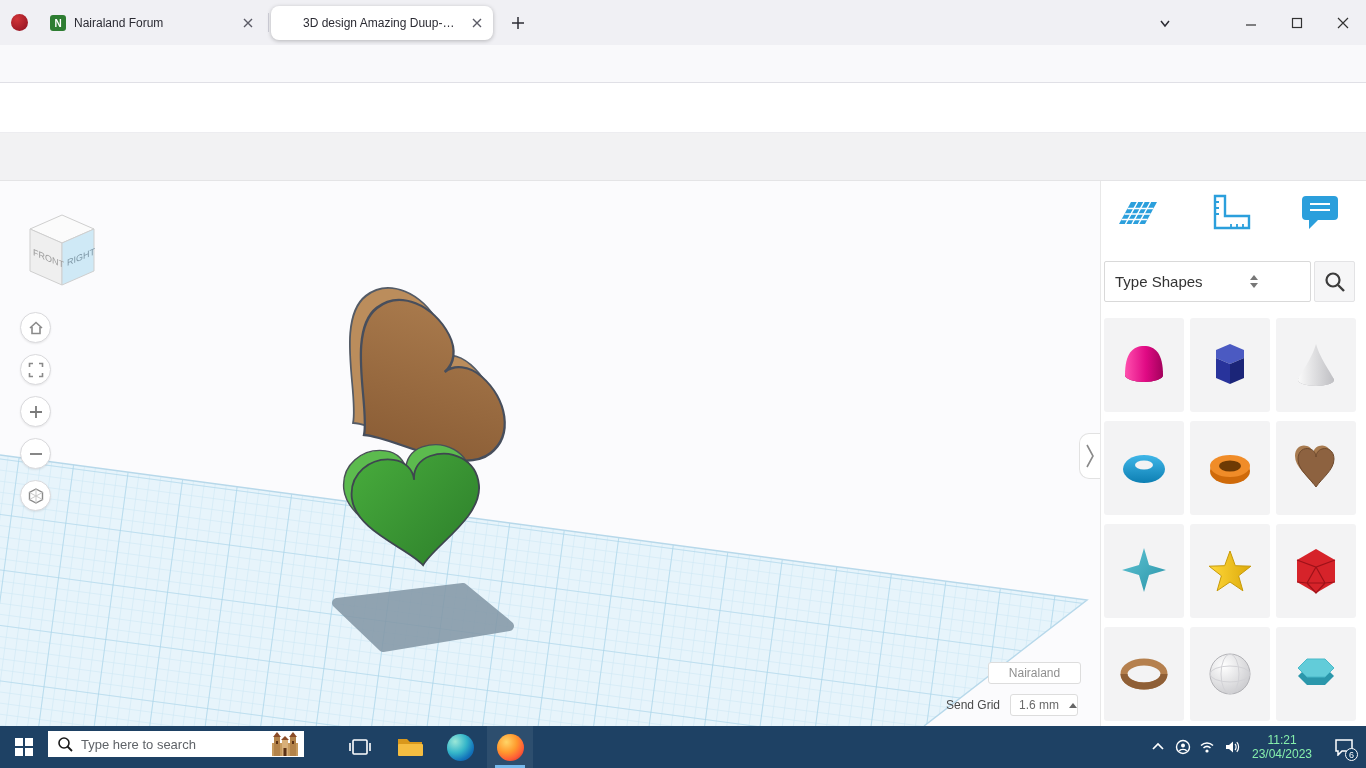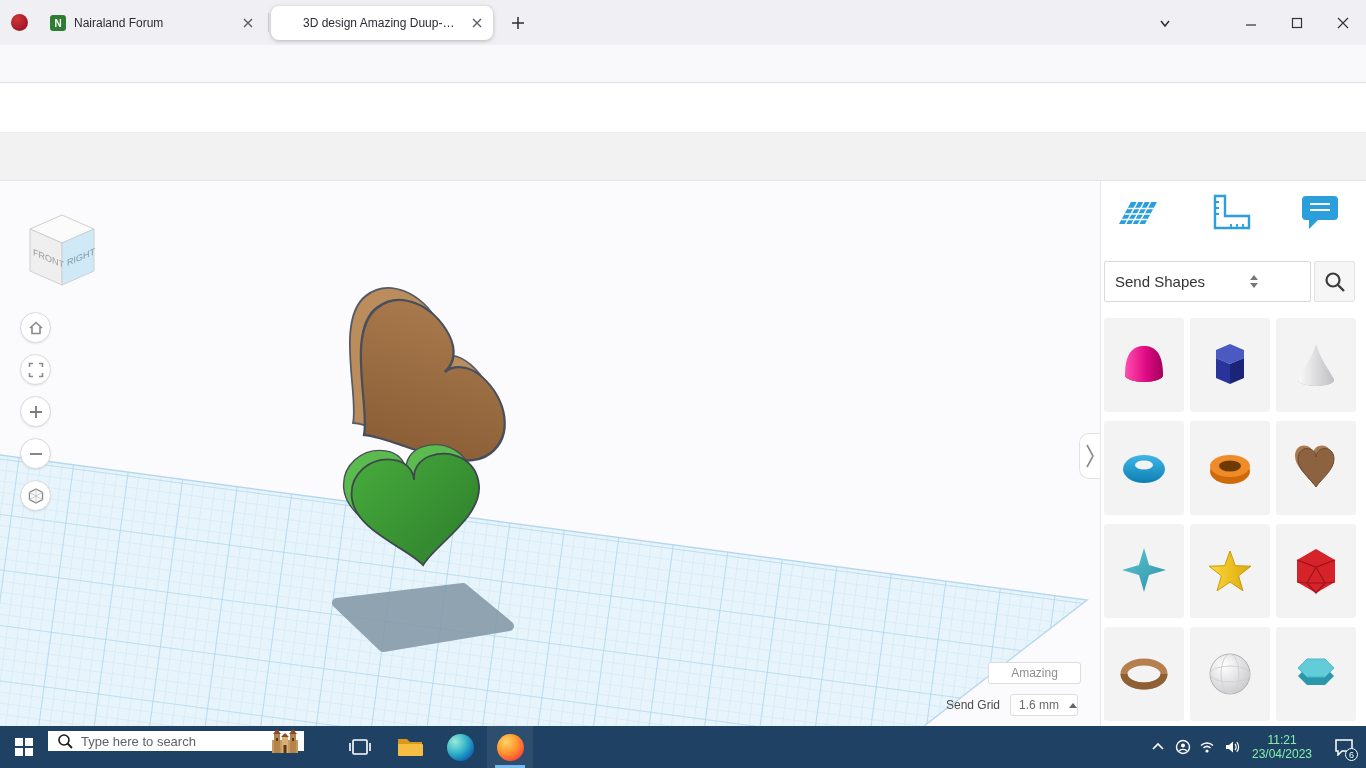--- a/index.html
+++ b/index.html
@@ -67,21 +67,21 @@
 .tri-up{width:0;height:0;border-left:4px solid transparent;border-right:4px solid transparent;border-bottom:5px solid #777}
 .tri-dn{width:0;height:0;border-left:4px solid transparent;border-right:4px solid transparent;border-top:5px solid #777}
 .search-btn{position:absolute;left:213px;top:80px;width:41px;height:41px;background:#f6f6f7;border:1px solid #e3e3e5;border-radius:2px;
   display:flex;align-items:center;justify-content:center;cursor:pointer}
 .tile{position:absolute;width:80px;height:94px;background:#f3f3f4;border-radius:3px;display:flex;align-items:center;justify-content:center;cursor:pointer}
 
 .taskbar{position:absolute;left:0;top:726px;width:1366px;height:42px;background:#1e4164}
 .start{position:absolute;left:0;top:0;width:48px;height:42px;display:flex;align-items:center;justify-content:center;cursor:pointer}
 .start .wlogo{display:grid;grid-template-columns:8px 8px;grid-template-rows:8px 8px;gap:1.5px}
 .start .wlogo i{background:#fff;display:block}
-.tb-search{position:absolute;left:48px;top:5px;width:256px;height:20px;background:#fff;display:flex;align-items:center;padding:0 4px 0 9px}
+.tb-search{position:absolute;left:48px;top:5px;width:256px;height:26px;background:#fff;display:flex;align-items:center;padding:0 4px 0 9px}
 .tb-search input{border:none;outline:none;flex:1;font-size:13px;color:#444;margin-left:8px;font-family:inherit;background:transparent}
 .tb-search input::placeholder{color:#5f6368}
 .tb-app{position:absolute;top:0;width:46px;height:42px;display:flex;align-items:center;justify-content:center;cursor:pointer}
 .tb-app.open{background:rgba(255,255,255,.07)}
 .tb-app.open::after{content:"";position:absolute;left:8px;right:8px;bottom:0;height:3px;background:#76b9ed}
 .circ{width:27px;height:27px;border-radius:50%}
 .edge-ic{background:radial-gradient(circle at 30% 28%,#9be8d8,#35b6c9 42%,#1272ba 72%,#0a5396)}
 .ffx-ic{background:radial-gradient(circle at 35% 30%,#ffd567,#ff9a2e 40%,#ff5d36 68%,#c22a2c 95%)}
 .weather{position:absolute;left:978px;top:0;height:42px;display:flex;align-items:center;gap:7px;color:#fff;font-size:13px}
 .tray-ic{position:absolute;top:13px;width:16px;height:16px}
@@ -452,21 +452,21 @@
           <path d="M1 7 H13" stroke="#7a7a7a" stroke-width="1.8"></path>
         </svg>
     </span>
     <span class="view-btn" style="top:299px">
       <svg width="18" height="18">
           <polygon points="9,2 15.5,5.5 15.5,12.5 9,16 2.5,12.5 2.5,5.5" fill="none" stroke="#8a8a8a" stroke-width="1.4"></polygon>
           <path d="M9 2 V16 M2.5 5.5 L15.5 12.5 M15.5 5.5 L2.5 12.5" stroke="#c9c9c9" stroke-width="1"></path>
         </svg>
     </span>
 
-    <div class="settings-btn">Amazing</div>
+    <div class="settings-btn">Nairaland</div>
     <div class="snap-label">Send Grid</div>
     <div class="snap-select">
       <span>1.6 mm</span>
       <span class="snap-caret"></span>
     </div>
 
     <div class="collapse-handle">
       <svg width="12" height="30">
           <path d="M3 4 L9 15 L3 26" fill="none" stroke="#8a8a8a" stroke-width="1.6"></path>
         </svg>
@@ -488,21 +488,21 @@
       </svg>
     </span>
     <span class="panel-tool" style="left:194px">
       <svg width="46" height="42">
         <path d="M9,4 h28 a4,4 0 0 1 4,4 v16 a4,4 0 0 1 -4,4 h-16 l-9,9 v-9 h-3 a4,4 0 0 1 -4,-4 v-16 a4,4 0 0 1 4,-4 z" fill="#2b9fdc"></path>
         <path d="M13,12 h20 M13,18 h20" stroke="#fff" stroke-width="2"></path>
       </svg>
     </span>
 
     <div class="cat-select">
-      <span>Send Shapes</span>
+      <span>Type Shapes</span>
       <span class="stepper">
           <i class="tri-up"></i>
           <i class="tri-dn"></i>
         </span>
     </div>
     <span class="search-btn">
       <svg width="22" height="22">
           <circle cx="9" cy="9" r="6.5" fill="none" stroke="#3c3c3c" stroke-width="2.2"></circle>
           <path d="M14 14 L20 20" stroke="#3c3c3c" stroke-width="2.4"></path>
         </svg>

